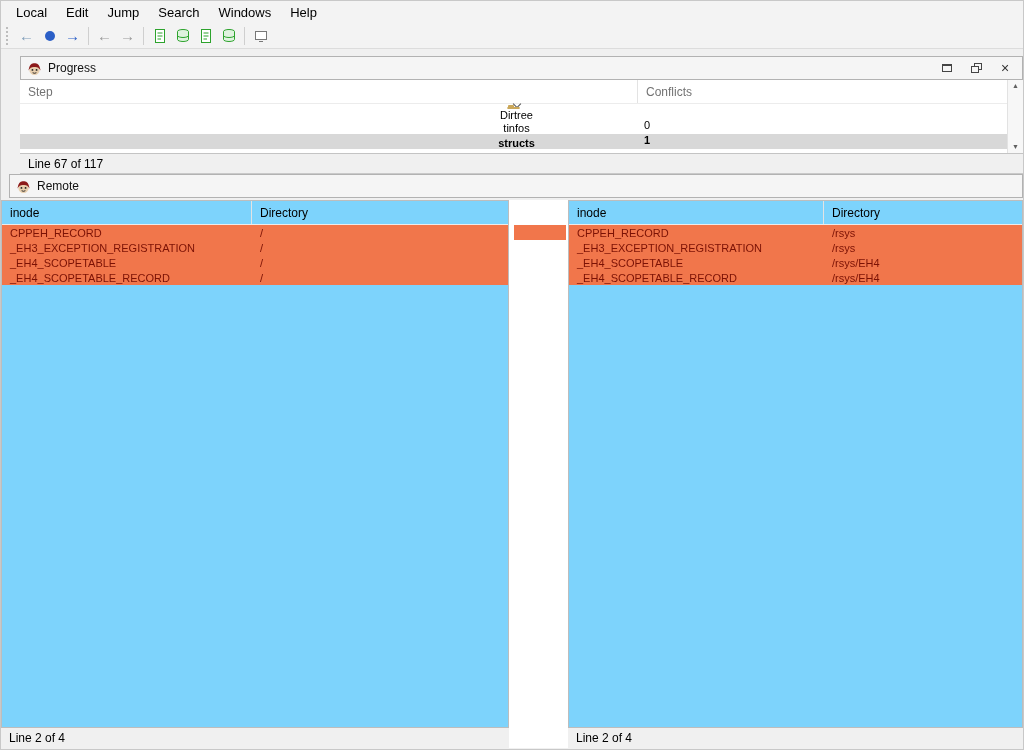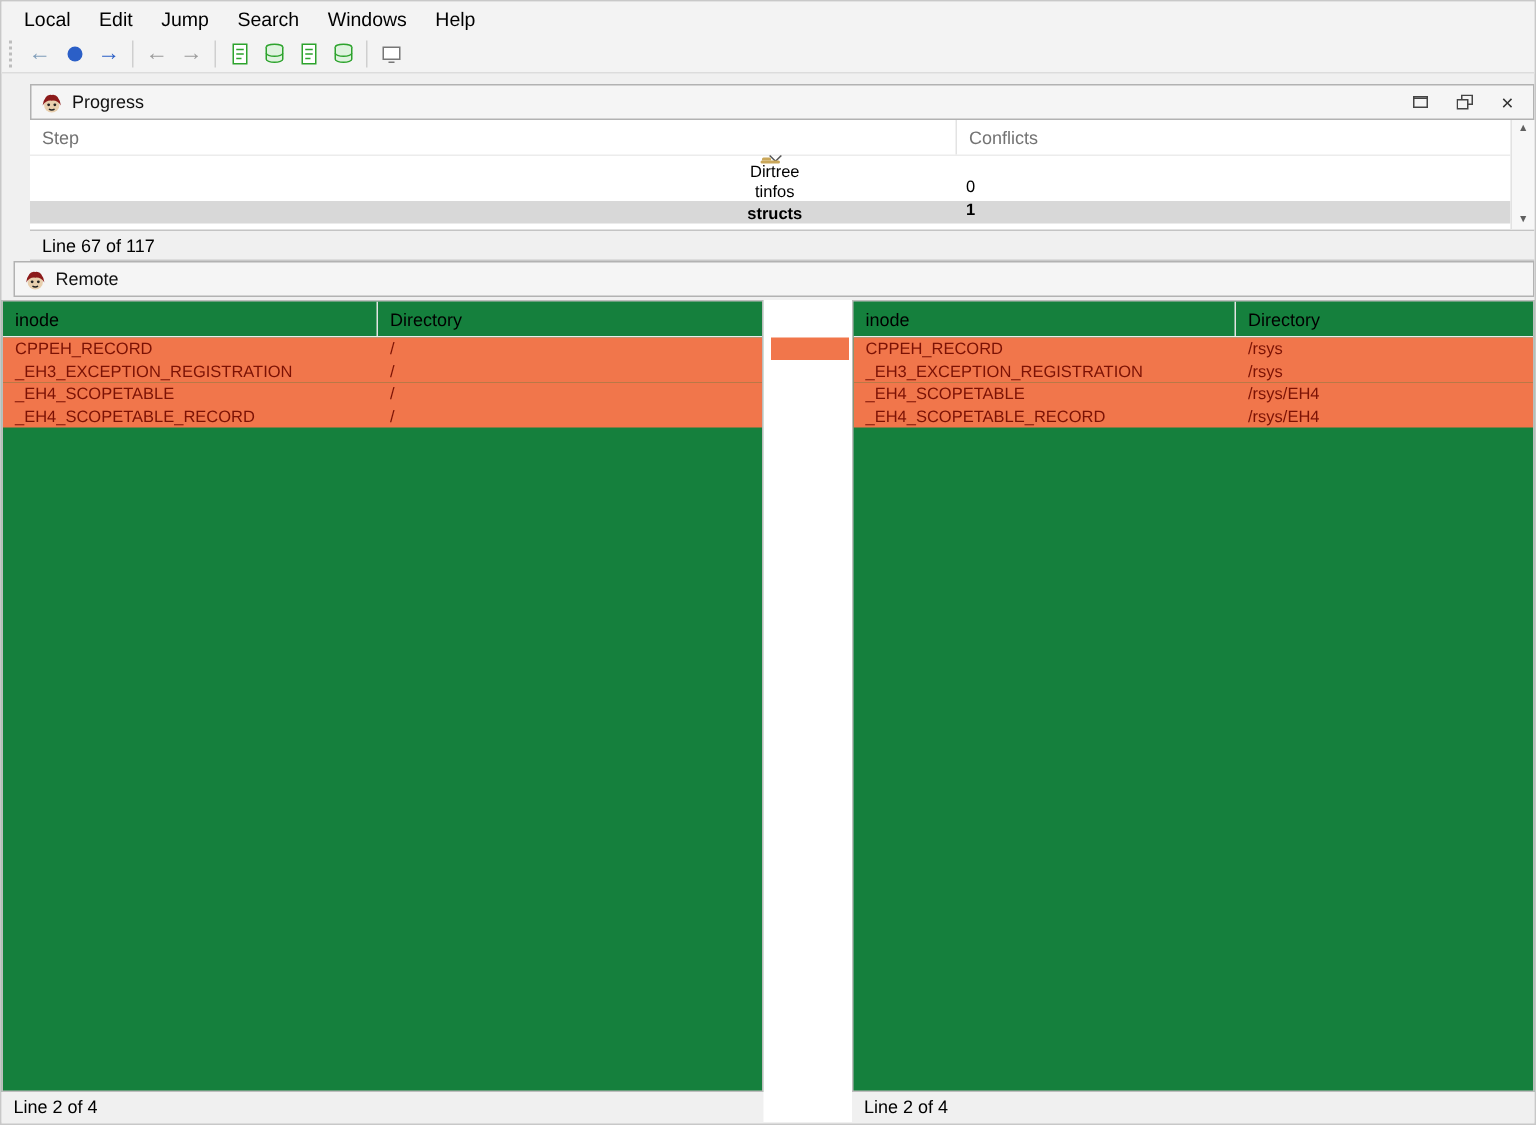--- a/index.html
+++ b/index.html
@@ -50,21 +50,21 @@
   .prow.row-selected { background:var(--selected-bg,#d8d8d8); font-weight:bold; }
   .vscroll { position:absolute; right:0; top:0; bottom:0; width:16px; background:#f7f7f7; border-left:1px solid #e2e2e2; display:flex; flex-direction:column; justify-content:space-between; align-items:center; padding:2px 0; }
   .scroll-arrow { font-size:7px; color:#606060; line-height:8px; }
   .pstatus { height:20px; display:flex; align-items:center; padding-left:8px; background:var(--chrome,#f0f0f0); border-bottom:1px solid #c9c9c9; font-size:12px; }
   
   .tb-row { display:flex; }
   .tb-row .dock-titlebar.local { width:508px; }
   .tb-row .tb-gap { width:8px; }
   .tb-row .dock-titlebar.remote { flex:1;align-items:center; }
   .content-row { display:flex; height:528px; margin-top:2px; }
-  .ctable { background:#15803d; border:1px solid #bdbdbd; display:flex; flex-direction:column; overflow:hidden; }
+  .ctable { background:#7dd3fc; border:1px solid #bdbdbd; display:flex; flex-direction:column; overflow:hidden; }
   .ctable.local { width:508px; }
   .ctable.remote { flex:1; }
   .thead { display:flex; height:24px; align-items:center; border-bottom:1px solid #ececec; flex:0 0 auto; }
   .thead-cell { padding-left:8px; height:100%; display:flex; align-items:center; font-size:12px; }
   .thead-cell.inode { width:250px; border-right:1px solid #e3e3e3; }
   .ctable.remote .thead-cell.inode { width:255px; }
   .thead-cell.dir { flex:1; }
   .trow { display:flex; height:15px; align-items:center; font-size:11px; background:var(--conflict-bg,#f1764b); color:var(--conflict-text,#7b1205); }
   .trow .cell { padding-left:8px; white-space:nowrap; overflow:hidden; }
   .trow .cell.inode { width:250px; }

